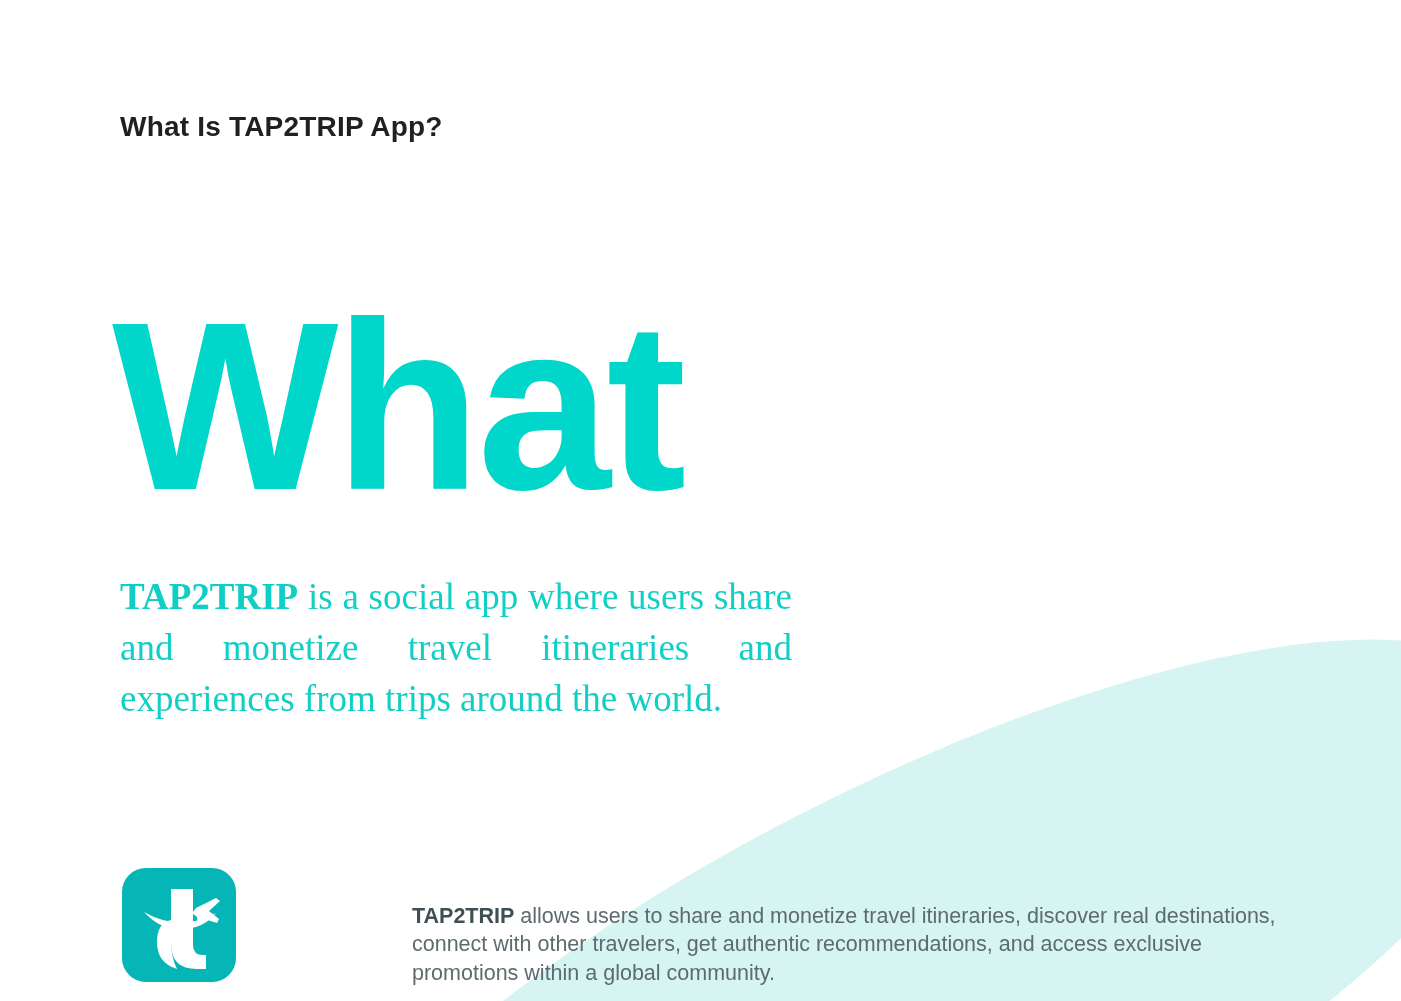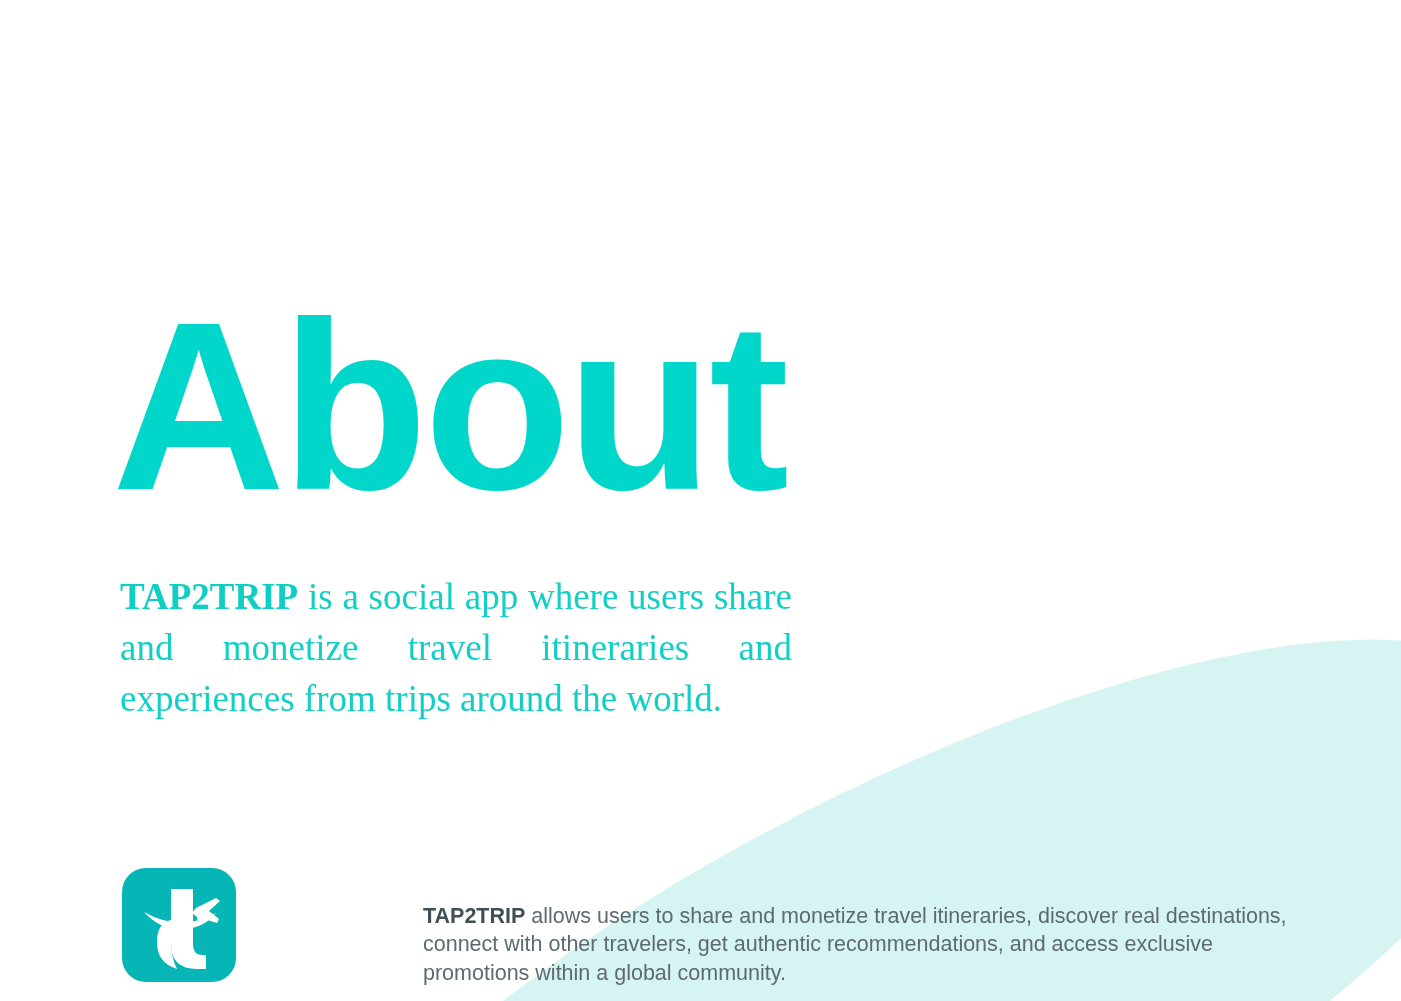--- a/index.html
+++ b/index.html
@@ -88,21 +88,21 @@
     background: #06b5b5;
   }
   .footer-logo svg {
     display: block;
     width: 114px;
     height: 114px;
   }
 
   .footer-text {
     position: absolute;
-    left: 423px;
+    left: 412px;
     top: 880px;
     width: 885px;
     font-size: 21.5px;
     line-height: 28.5px;
     color: #5d6b6e;
     font-weight: normal;
   }
   .footer-text .brand {
     font-weight: bold;
     color: #3f4f53;
@@ -117,22 +117,23 @@
     <defs>
       <clipPath id="slideClip">
         <rect x="0" y="0" width="1401" height="1001"></rect>
       </clipPath>
     </defs>
     <g clip-path="url(#slideClip)">
       <ellipse cx="905" cy="1010" rx="690" ry="222" transform="rotate(-27 905 1010)" fill="#d6f4f1"></ellipse>
     </g>
   </svg>
 
+  <div class="eyebrow">What Is TAP2TRIP App?</div>
 
-  <div class="hero-word">About</div>
+  <div class="hero-word">What</div>
 
   <p class="lede"><span class="brand">TAP2TRIP</span><span> is a social app where users share and monetize travel itineraries and experiences from trips around the world.</span></p>
 
   <div class="footer-logo">
     <svg viewBox="0 0 114 114" xmlns="http://www.w3.org/2000/svg">
 
       <path fill="#ffffff" d="M49 21 h22 v56 q0 10 10 10 h3 v14 h-9
                q-26 0 -26 -25 z"></path>
 
       <path fill="#ffffff" d="M49 52 q-14 3 -14 22 q0 21 20 27 q-6 -12 -6 -27 z"></path>

